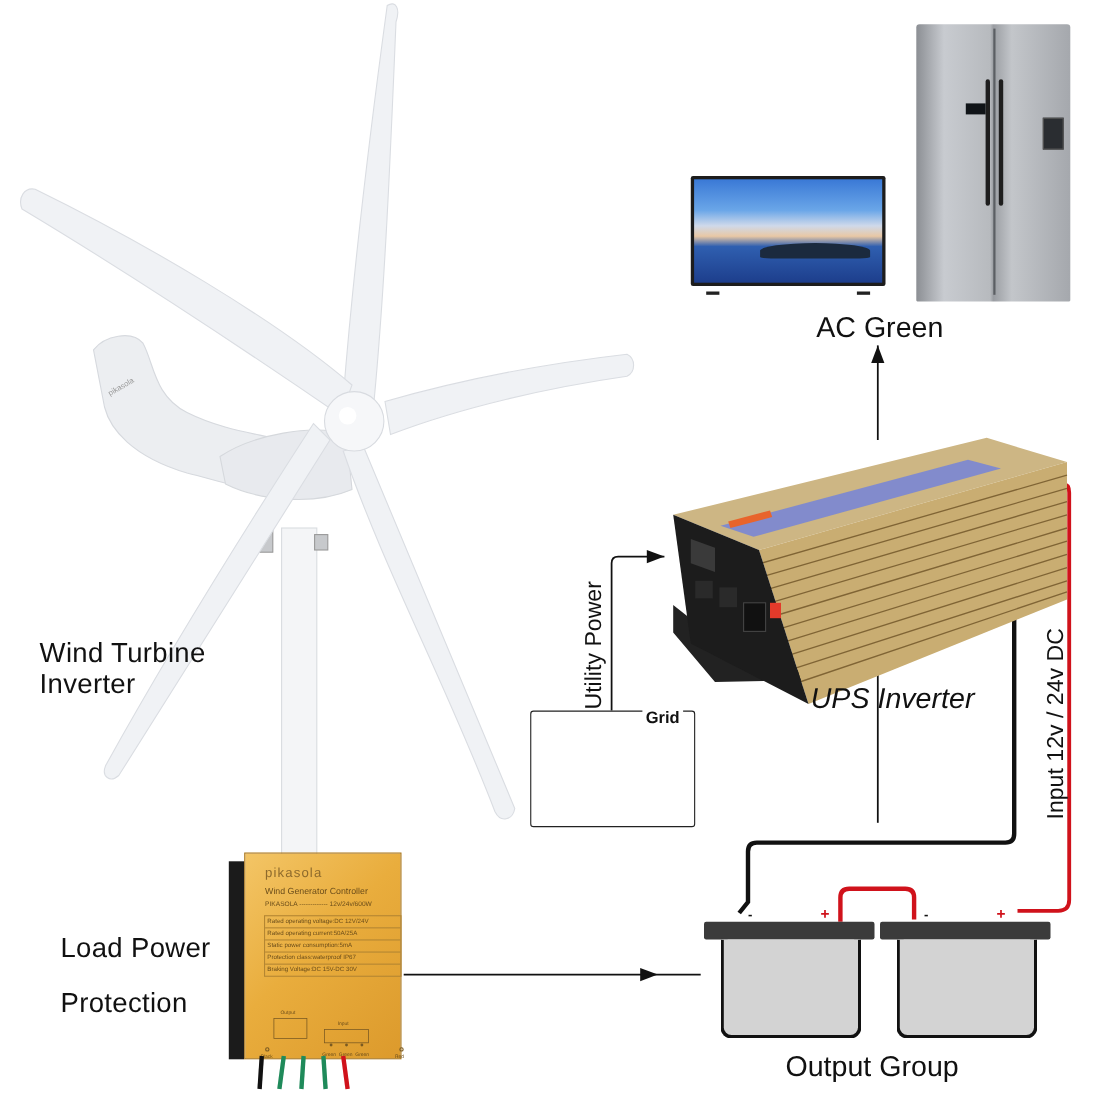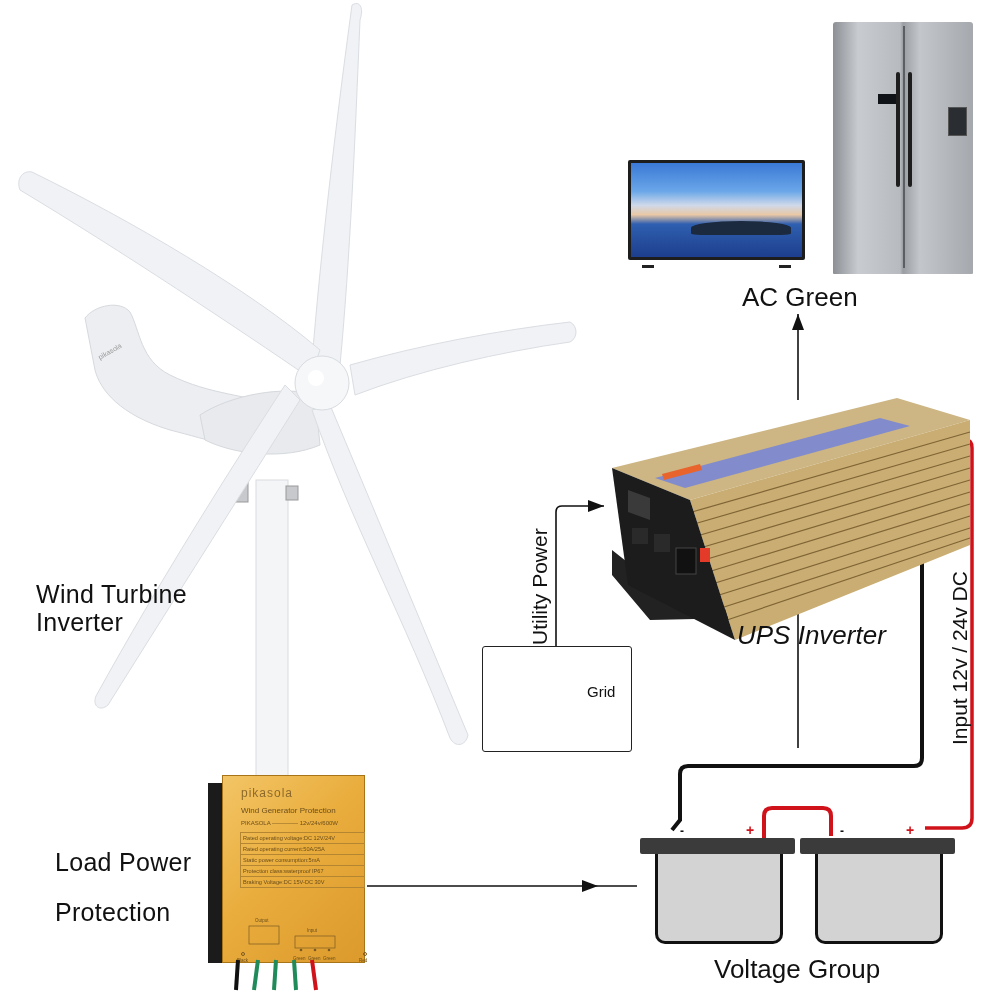--- a/index.html
+++ b/index.html
@@ -27,21 +27,21 @@
   .fridge { position:absolute; left:833px; top:22px; width:140px; height:252px; background:linear-gradient(90deg,#8c8f94 0%,#c8cbd0 18%,#b7babe 48%,#9a9da2 50%,#c3c6ca 62%,#a5a8ad 100%); border-radius:3px 3px 1px 1px; }
   .fridge .split { position:absolute; left:70px; top:4px; width:2px; bottom:6px; background:#5b5e63; }
   .fridge .h1, .fridge .h2 { position:absolute; top:50px; width:4px; height:115px; background:#1e1e1e; border-radius:3px; }
   .fridge .h1 { left:63px; } .fridge .h2 { left:75px; }
   .fridge .disp { position:absolute; left:45px; top:72px; width:18px; height:10px; background:#101418; }
   .fridge .water { position:absolute; left:115px; top:85px; width:17px; height:27px; background:#2a2d31; border:1px solid #555; }
   .batt { position:absolute; }
   .batt .lid { position:absolute; left:0; top:0; width:155px; height:16px; background:#3b3b3b; border-radius:2px; }
   .batt .box { position:absolute; left:15px; top:16px; width:128px; height:90px; background:#d3d3d3; border:3px solid #111; border-top:none; border-radius:0 0 10px 10px; box-sizing:border-box; }
   .grid-box { position:absolute; left:482px; top:646px; width:150px; height:106px; border:1.5px solid #222; border-radius:3px; background:#fff; box-sizing:border-box; }
-  .grid-label { position:absolute; left:584px; top:644px; font-size:15px; font-weight:normal; background:#fff; padding:0 3px;margin-top:39px; }
+  .grid-label { position:absolute; left:584px; top:644px; font-size:15px; font-weight:bold; background:#fff; padding:0 3px; }
   .vert { position:absolute; transform-origin:left top; transform:rotate(-90deg); white-space:nowrap; }
 </style>
 </head>
 <body>
 
 <svg width="1000" height="1000" viewBox="0 0 1000 1000">
 
   <rect x="256" y="480" width="32" height="300" fill="#f4f5f7" stroke="#d9dce0"></rect>
 
   <path d="M85,318 C95,305 120,300 130,312 C140,330 140,360 170,375 C210,395 250,395 270,405 L275,445 C240,452 210,440 170,430 C120,415 100,390 95,370 Z" fill="#eceef1" stroke="#d6d9de"></path>
@@ -144,21 +144,21 @@
   <div class="h1"></div>
     <div class="h2"></div>
   <div class="disp"></div>
   <div class="water"></div>
 </div>
 
 <div class="ctrl">
   <div class="bracket"></div>
   <div class="body">
     <div class="brand">pikasola</div>
-    <div class="title">Wind Generator Protection</div>
+    <div class="title">Wind Generator Controller</div>
     <div class="model">PIKASOLA ------------- 12v/24v/600W</div>
     <div class="specs">
       <div class="spec">Rated operating voltage:DC 12V/24V</div>
       <div class="spec">Rated operating current:50A/25A</div>
       <div class="spec">Static power consumption:5mA</div>
       <div class="spec">Protection class:waterproof IP67</div>
       <div class="spec">Braking Voltage:DC 15V-DC 30V</div>
     </div>
     <div class="wiring">
       <svg width="140" height="50" viewBox="0 0 140 50">
@@ -201,15 +201,15 @@
   <span class="abs" style="left:40px;top:-14px;font-size:12px;font-weight:bold;color:#111;">-</span>
   <span class="abs" style="left:106px;top:-16px;font-size:14px;font-weight:bold;color:#d0121b;">+</span>
 </div>
 
 <div class="label lbl-left" style="left:36px;top:580px;">Wind Turbine</div>
 <div class="label lbl-left" style="left:36px;top:608px;">Inverter</div>
 <div class="label lbl-left" style="left:55px;top:848px;">Load Power</div>
 <div class="label lbl-left" style="left:55px;top:898px;">Protection</div>
 <div class="label lbl-lg" style="left:742px;top:282px;">AC Green</div>
 <div class="label lbl-lg" style="left:737px;top:620px;background:transparent;font-style:italic;">UPS Inverter</div>
-<div class="label lbl-lg" style="left:714px;top:954px;">Voltage Group</div>
+<div class="label lbl-lg" style="left:714px;top:954px;">Output Group</div>
 <div class="label vert" style="left:528px;top:645px;font-size:21px;">Utility Power</div>
 <div class="label vert" style="left:948px;top:745px;font-size:21px;">Input 12v / 24v DC</div>
 
 </body></html>

